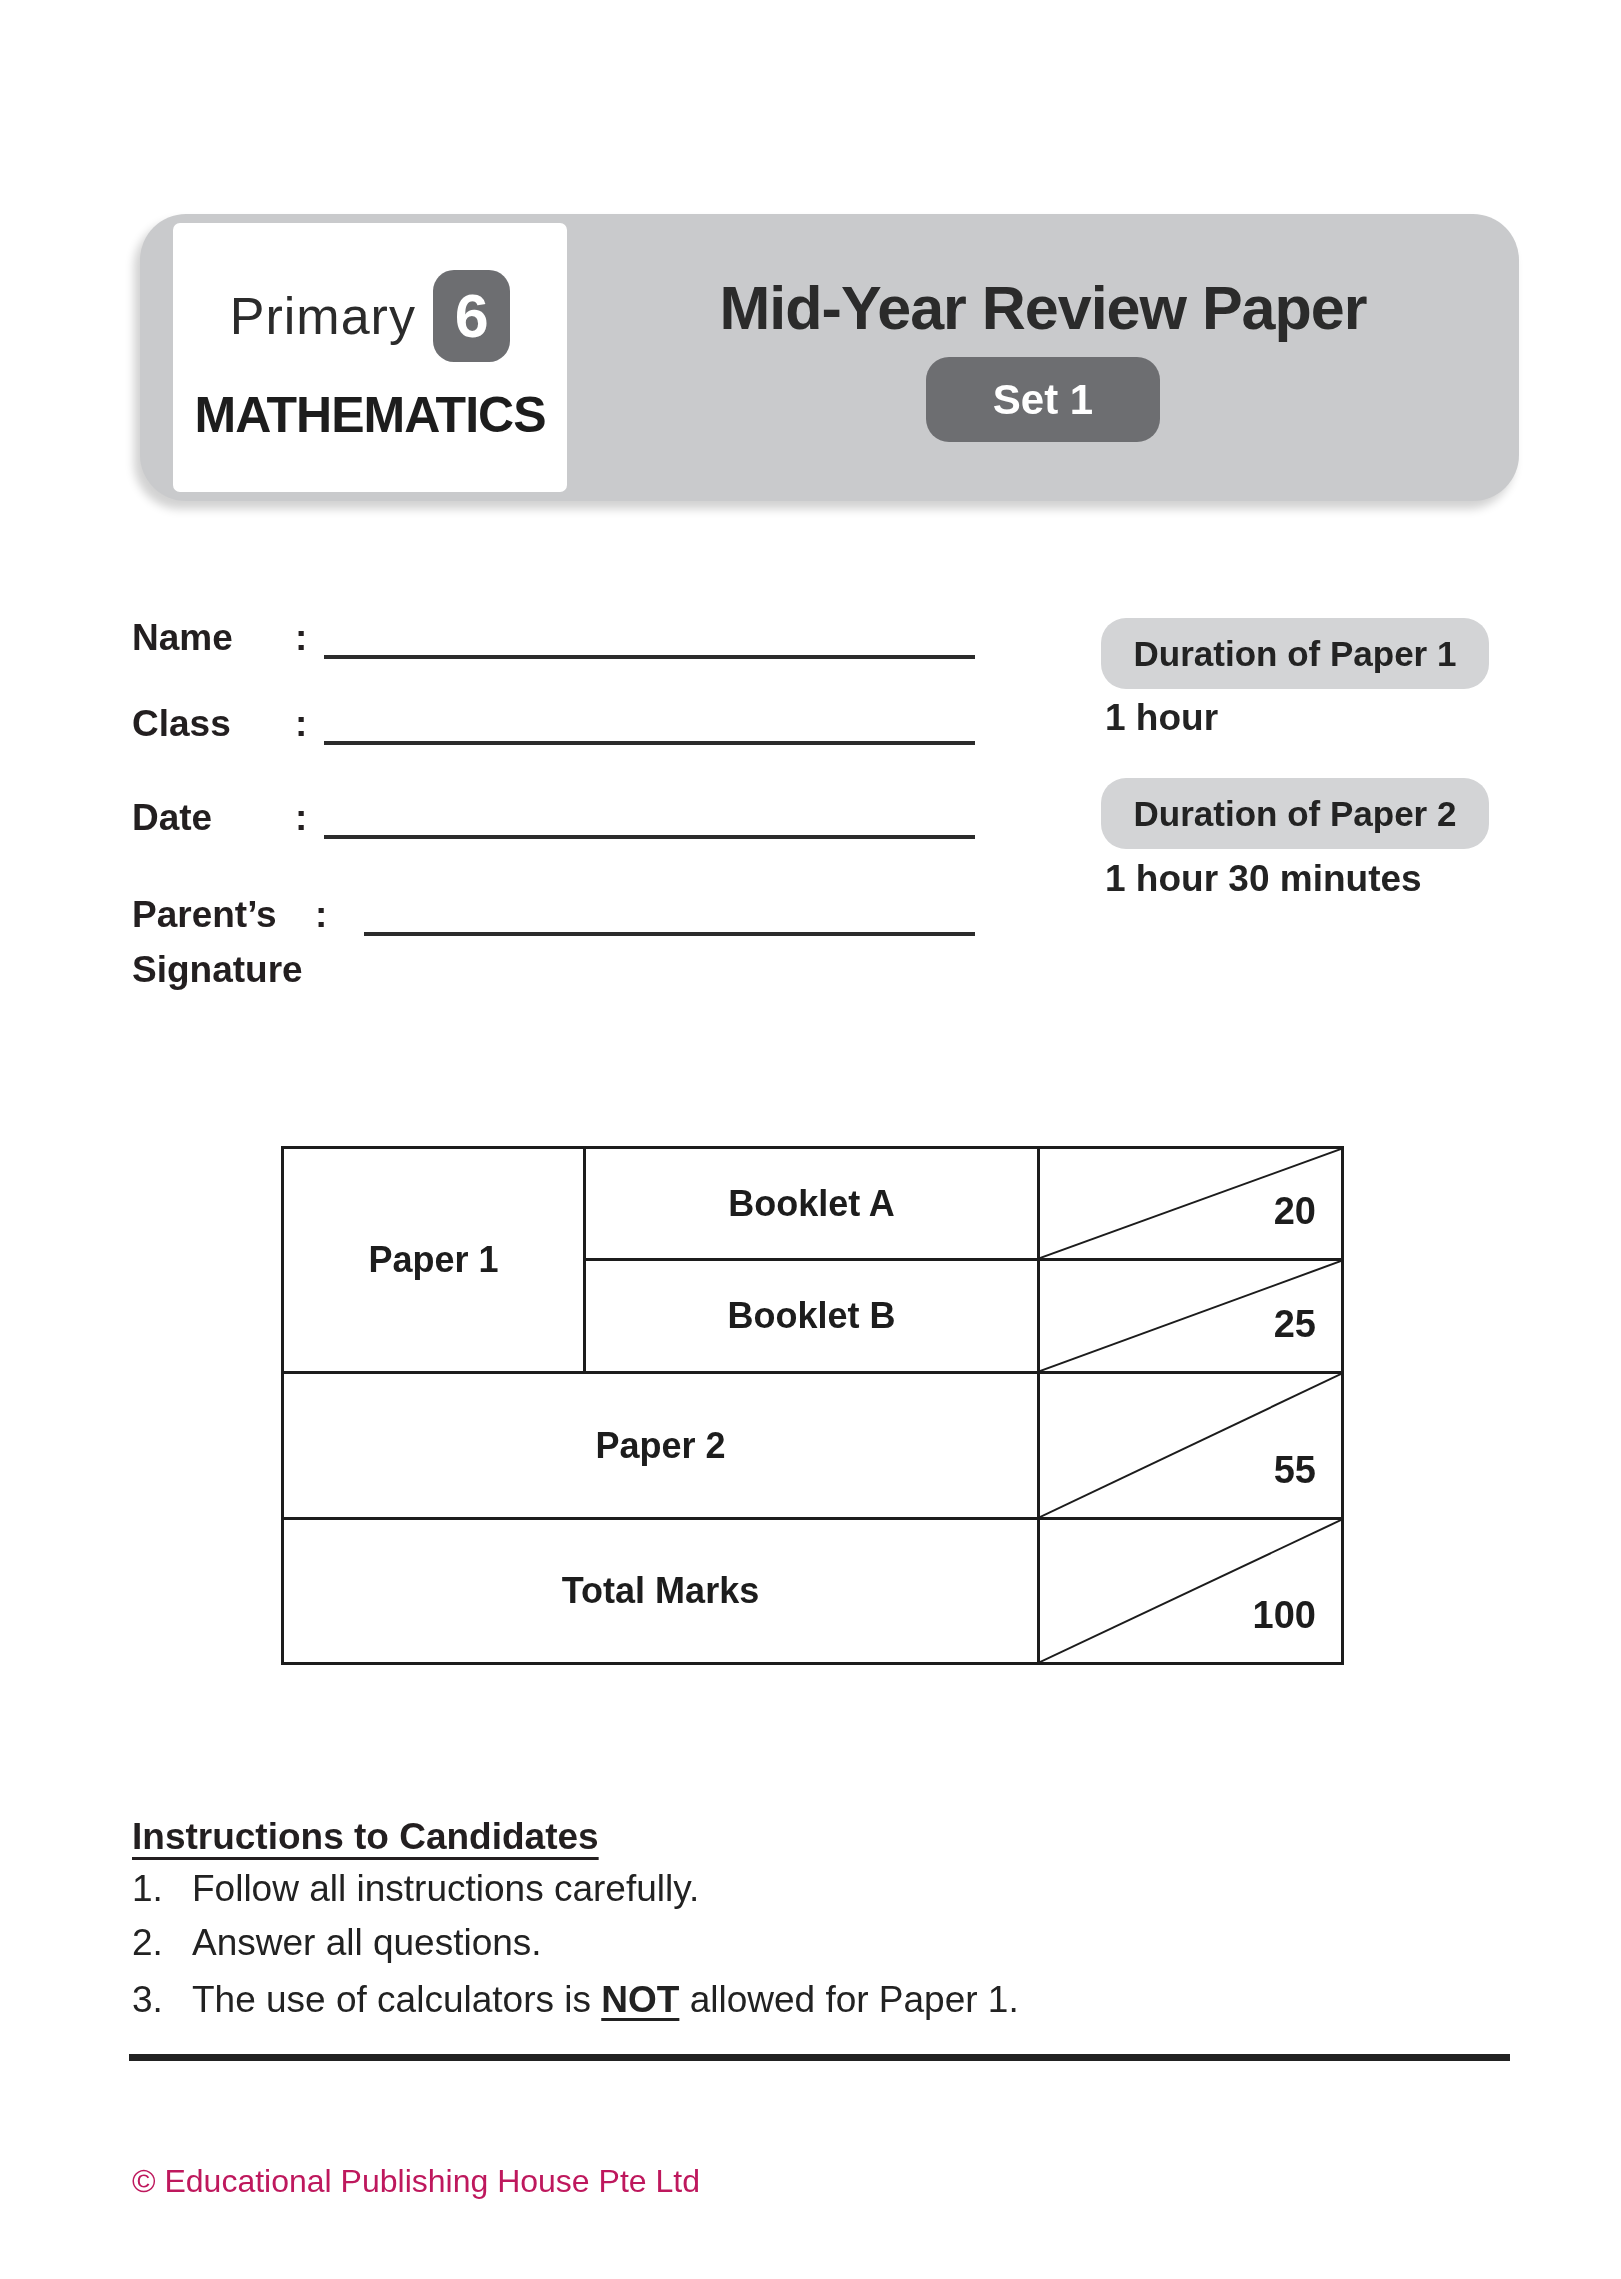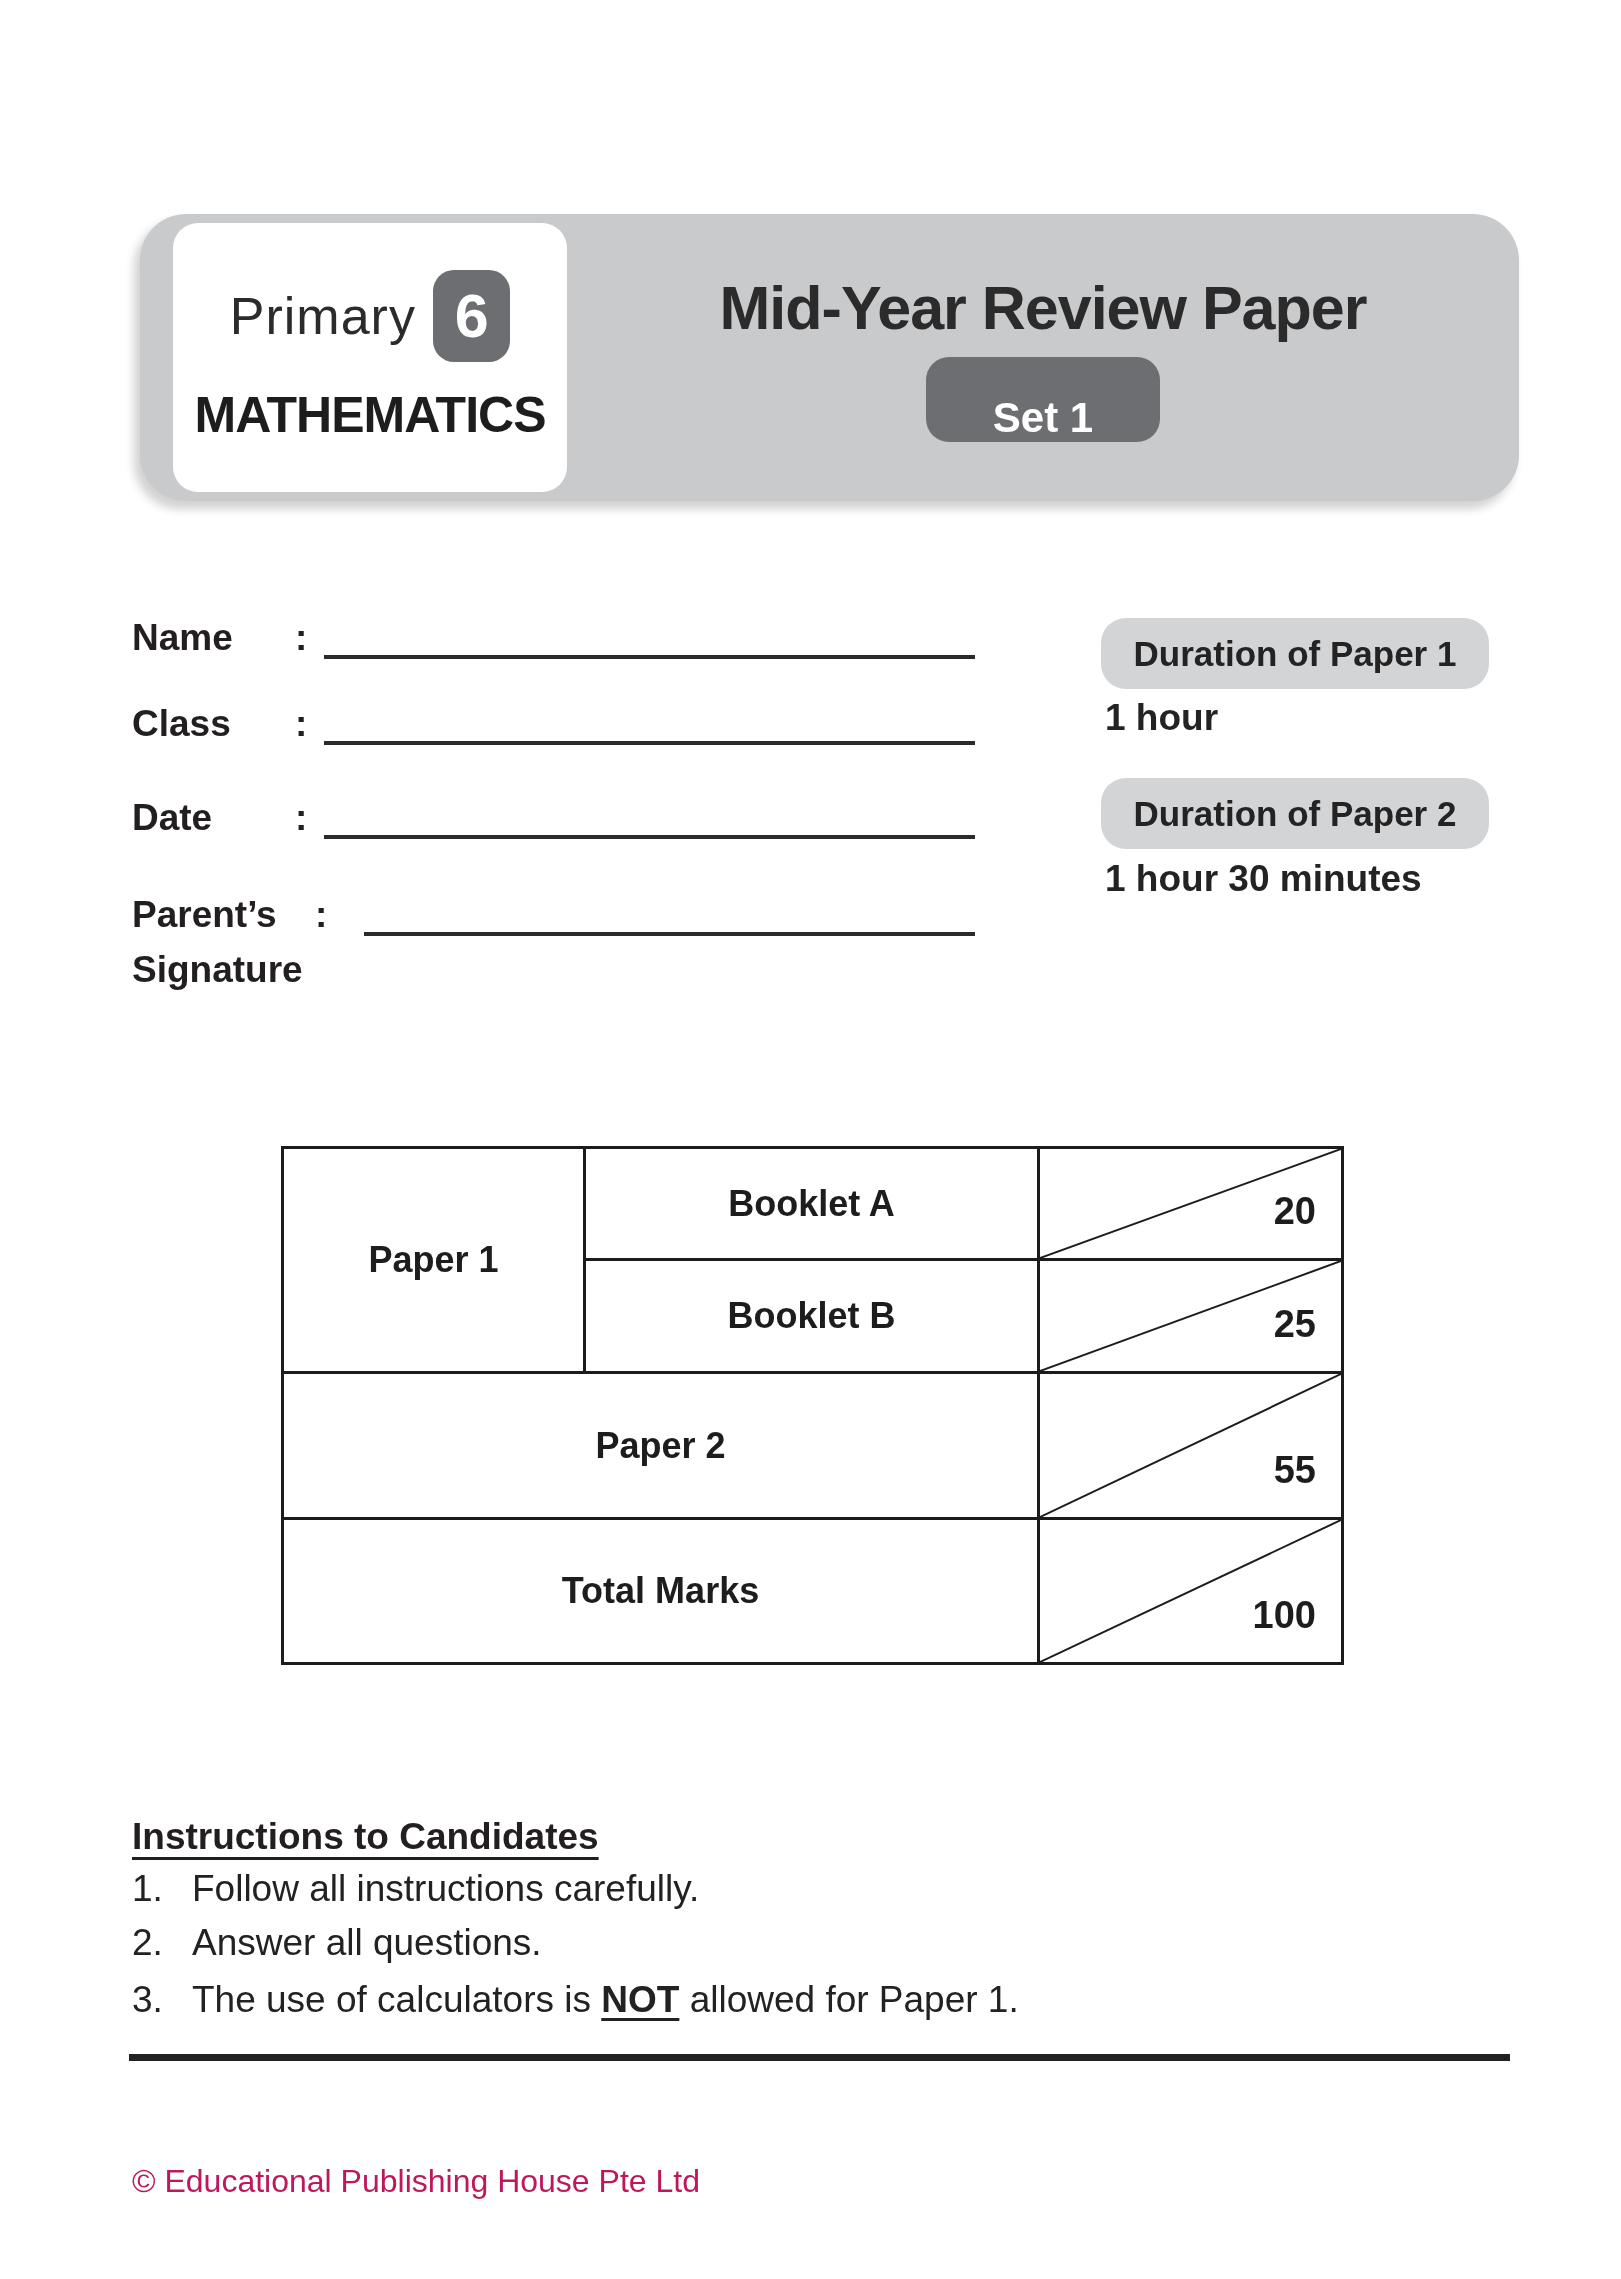--- a/index.html
+++ b/index.html
@@ -16,40 +16,40 @@
   .page{position:relative;width:1622px;height:2280px;background:var(--page-bg);overflow:hidden;}
 
   
   .header-box{
     position:absolute;left:140px;top:214px;width:1379px;height:287px;
     background:var(--header-gray);border-radius:46px;
     box-shadow:-5.8px 7.7px 9.6px rgba(0,0,0,0.18);
   }
   .brand-panel{
     position:absolute;left:33px;top:8.6px;width:394px;height:269px;
-    background:#fff;border-radius:25px;
+    background:#fff;border-radius:7px;
     display:flex;flex-direction:column;align-items:center;justify-content:center;gap:24px;
   }
   .brand-row{display:flex;align-items:center;gap:17.3px;}
   .brand-primary{font-size:52px;font-weight:400;letter-spacing:1px;color:#2b2b2b;}
   .grade-badge{
     width:77px;height:92px;background:var(--badge-gray);border-radius:21px;
     color:#fff;font-size:61px;font-weight:bold;
     display:flex;align-items:center;justify-content:center;
   }
   .brand-subject{font-size:50px;font-weight:bold;letter-spacing:-1px;color:#1d1d1d;}
   .header-right{
     position:absolute;left:427px;top:0;right:0;height:100%;
     display:flex;flex-direction:column;align-items:center;justify-content:center;gap:14px;
   }
   .header-title{font-size:61px;font-weight:bold;letter-spacing:-1px;color:#2b2b2b;white-space:nowrap;}
   .set-badge{
     width:234px;height:85px;background:var(--badge-gray);border-radius:23px;
     color:#fff;font-size:42px;font-weight:bold;
-    display:flex;align-items:flex-end;justify-content:center;
+    display:flex;align-items:center;justify-content:center;
   }
 
   
   .form-row{
     position:absolute;left:132px;width:843px;height:44px;
     display:flex;align-items:flex-end;font-size:37px;font-weight:bold;
   }
   .form-label{width:163px;flex:0 0 163px;}
   .form-colon{width:25px;flex:0 0 25px;}
   .fill-line{flex:1;border-bottom:4.8px solid #2b2b2b;height:38px;margin-left:3.8px;}

